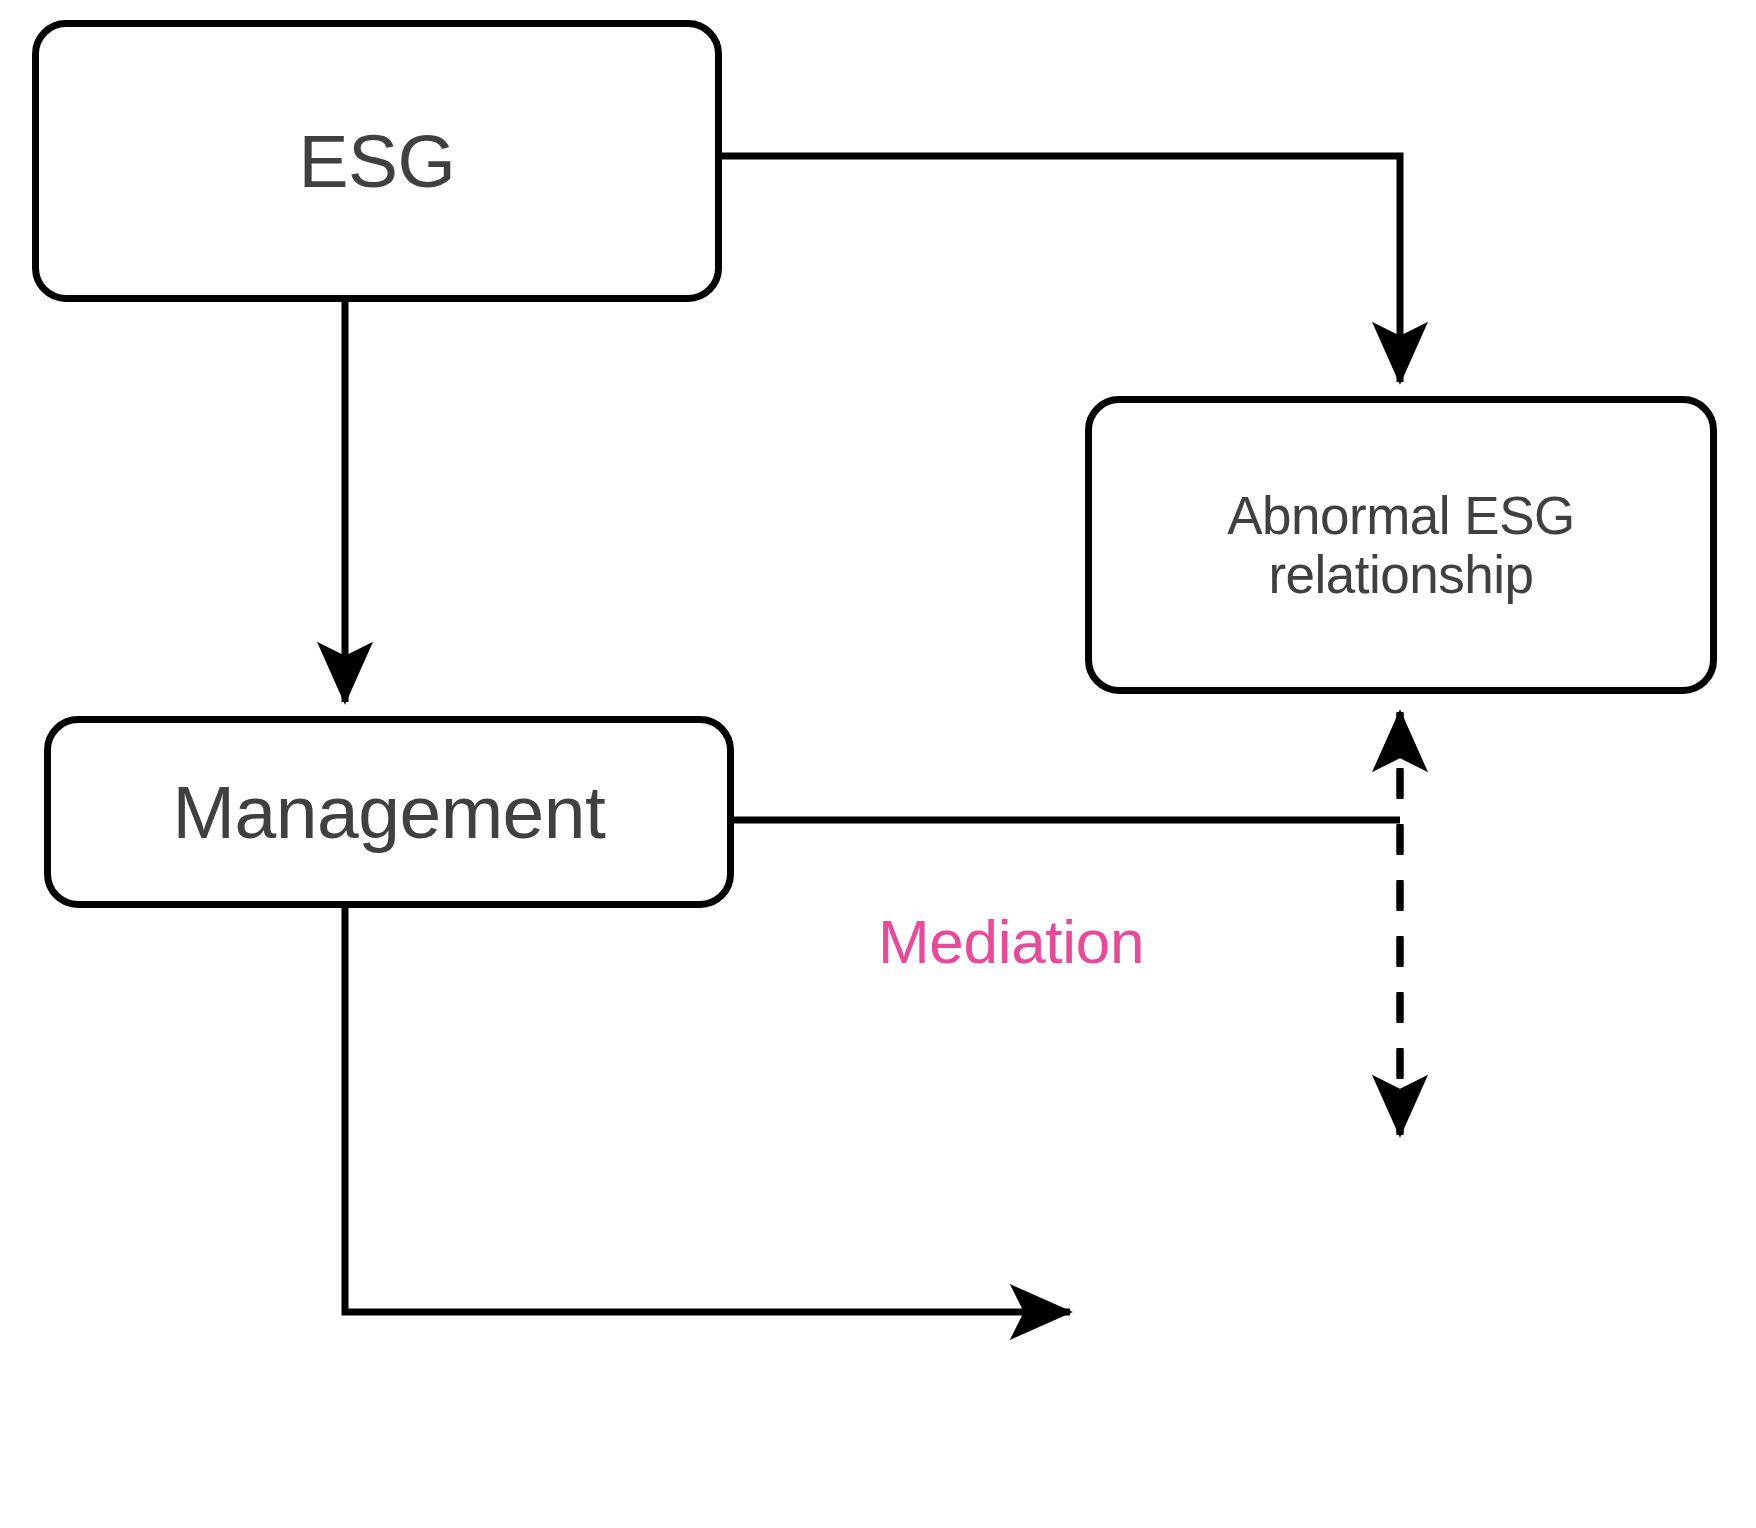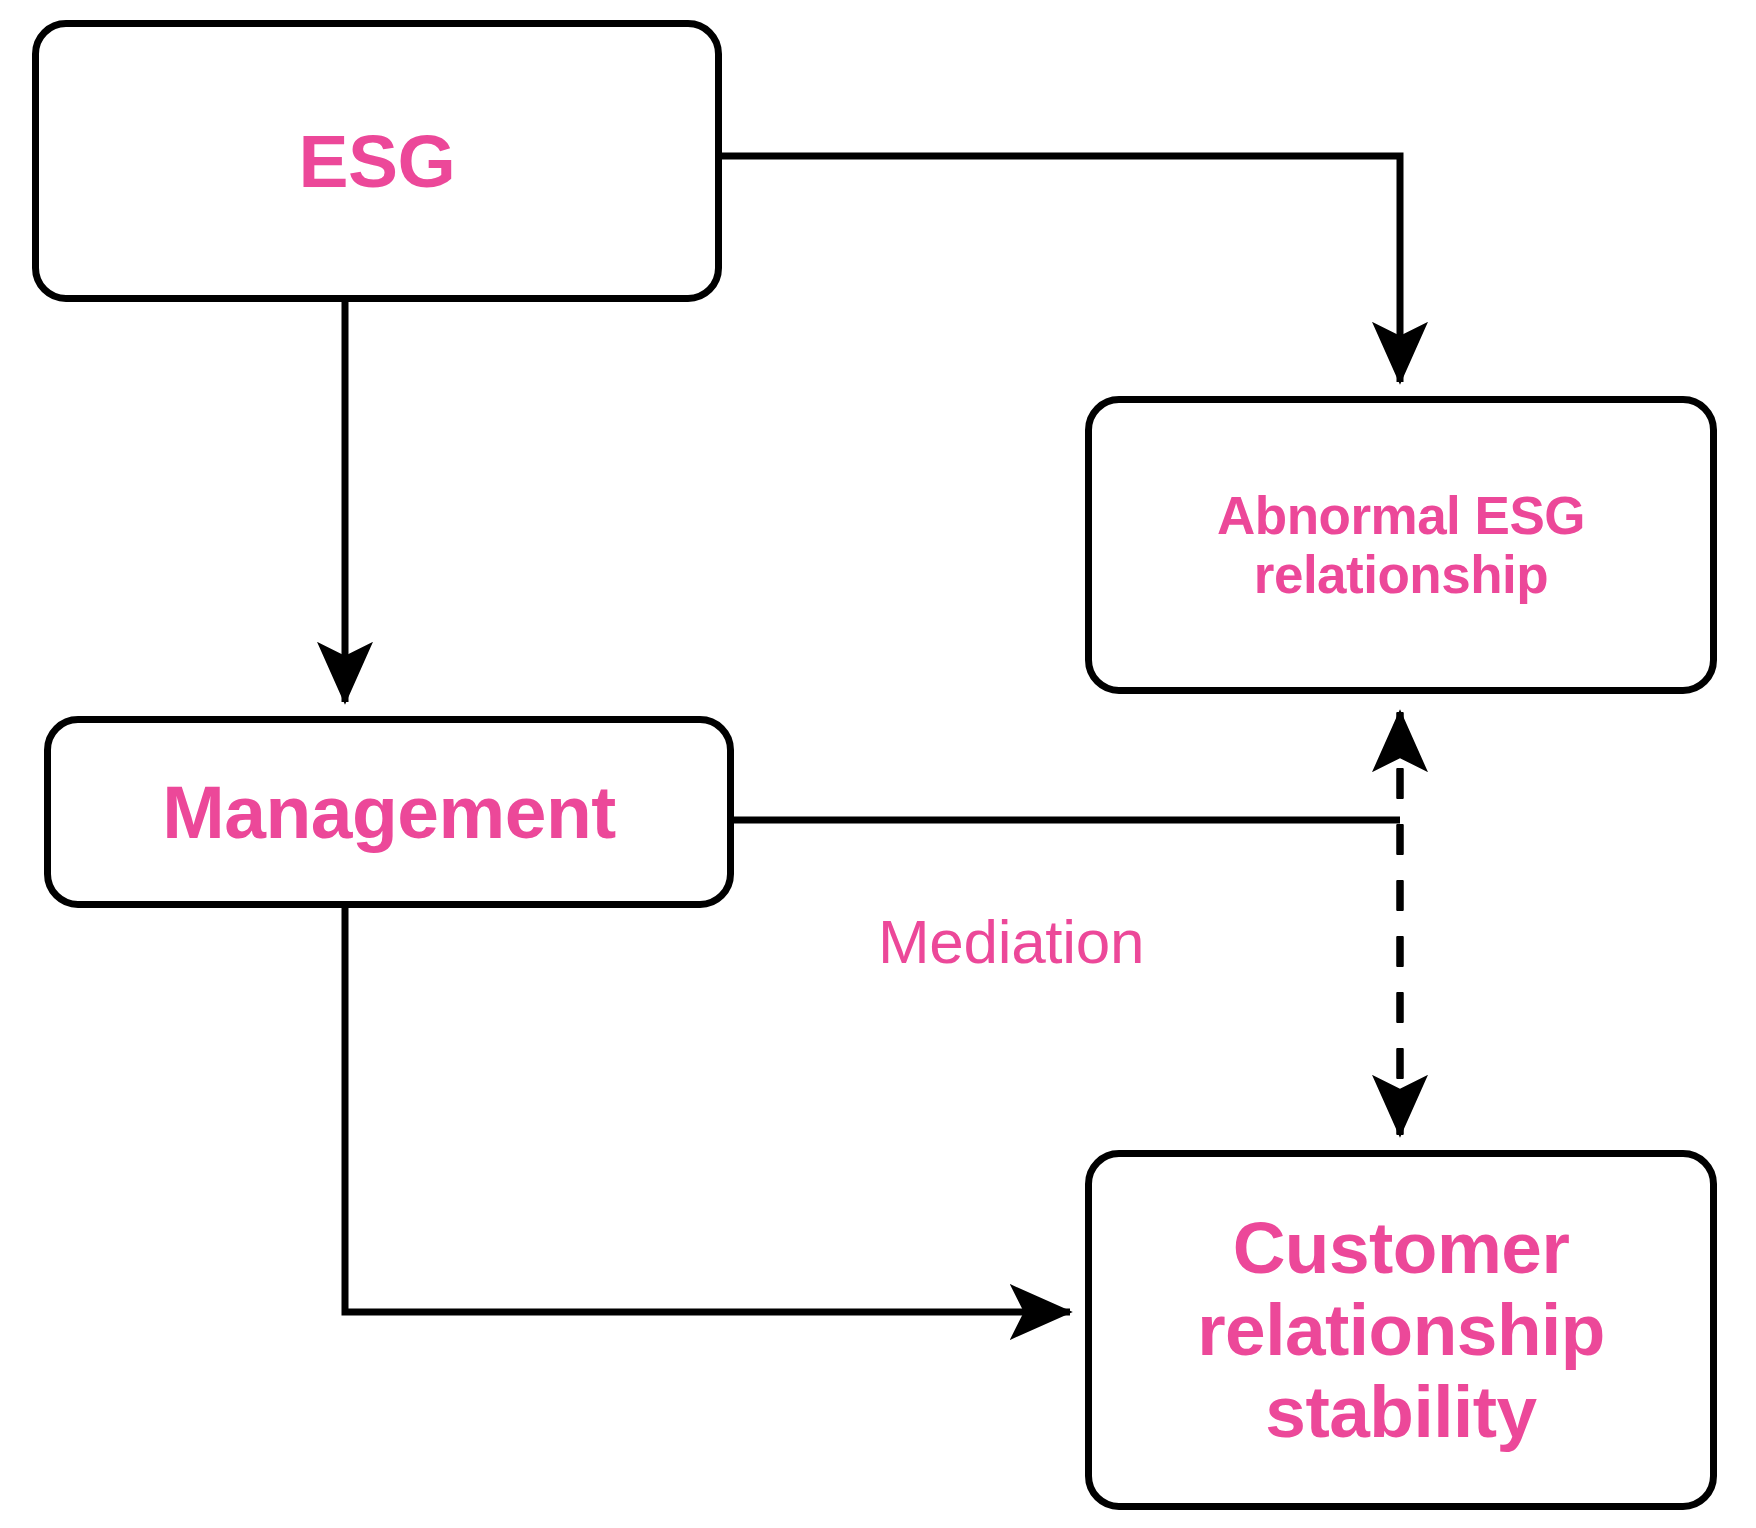--- a/index.html
+++ b/index.html
@@ -27,22 +27,22 @@
     box-sizing:border-box;
     border:7px solid #000000;
     border-radius:34px;
     background:#ffffff;
     display:flex;
     align-items:center;
     justify-content:center;
     text-align:center;
   }
   .node-label{
-    font-weight:bold;
-    color:#ec4899;
+    font-weight:normal;
+    color:#404040;
     line-height:1.12;
     letter-spacing:-0.5px;
     padding:0 14px;
   }
   #node-esg-controversies{ left:32px;  top:20px;   width:690px; height:282px; }
   #node-esg-controversies .node-label{ font-size:75px; }
 
   #node-management-cost{ left:44px;  top:716px;  width:690px; height:192px; }
   #node-management-cost .node-label{ font-size:75px; }
 
@@ -112,24 +112,17 @@
     </div>
   </div>
 
   <div class="node-box" id="node-abnormal-esg">
     <div class="node-label">
       <span>Abnormal ESG</span><br>
       <span>relationship</span>
     </div>
   </div>
 
-  <div class="node-box" id="node-customer-relationship">
-    <div class="node-label">
-      <span>Customer</span><br>
-      <span>relationship</span><br>
-      <span>stability</span>
-    </div>
-  </div>
 
   <div class="edge-label" id="edge-label-mediation">Mediation</div>
 
 
 </div>
 
 </body></html>

